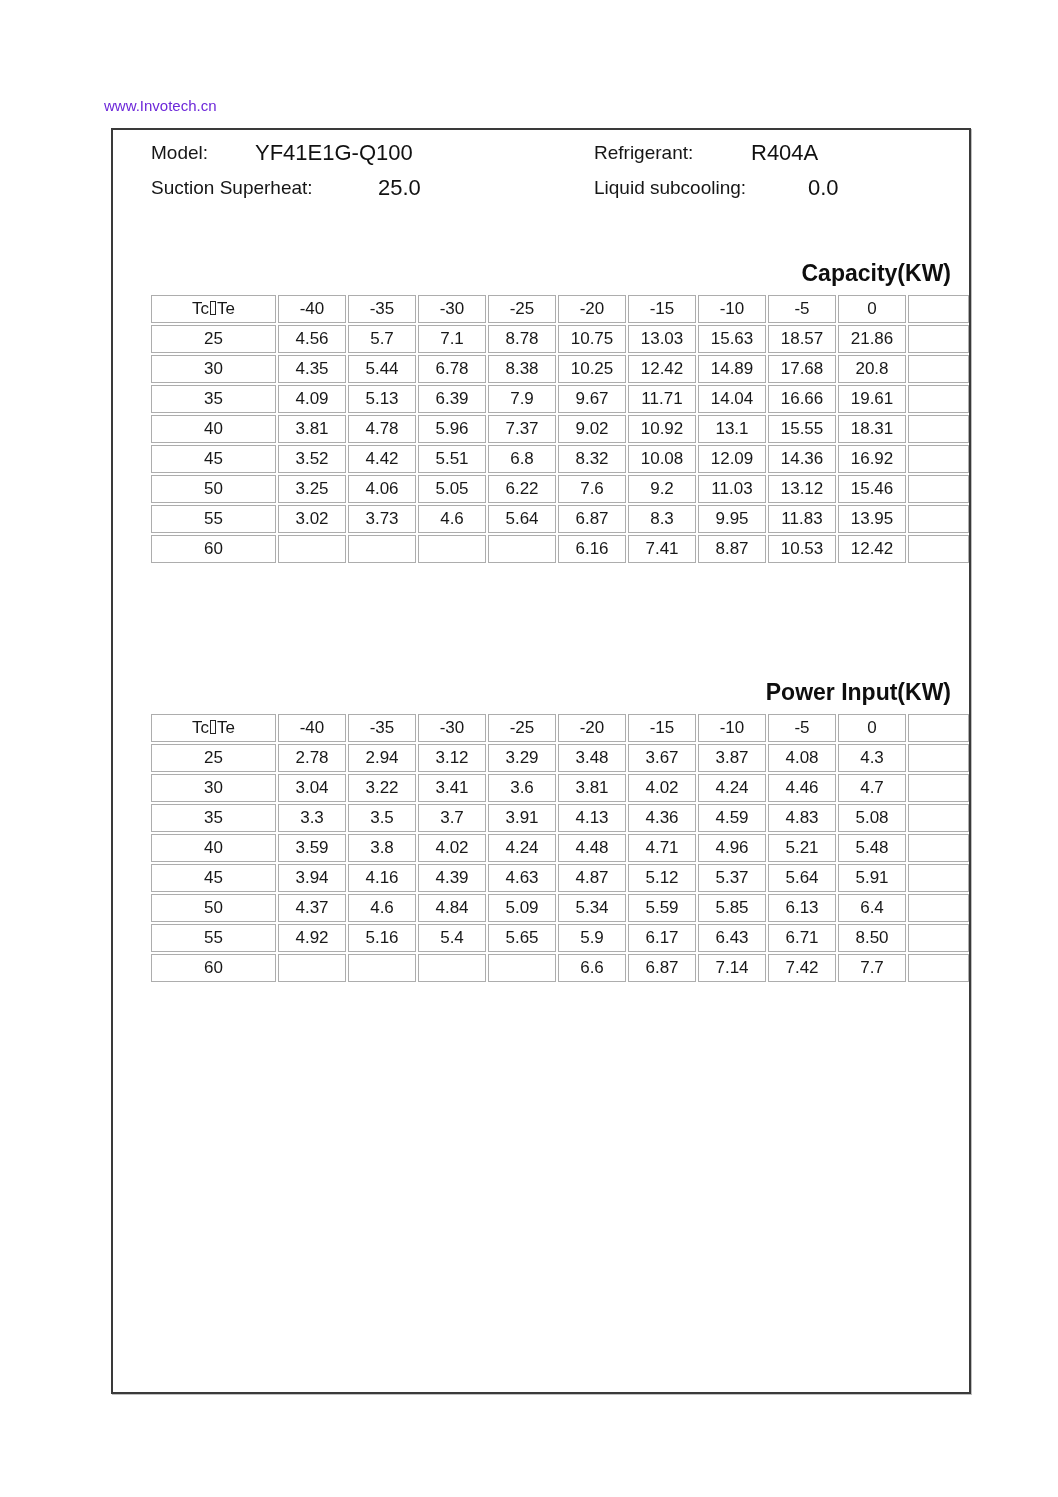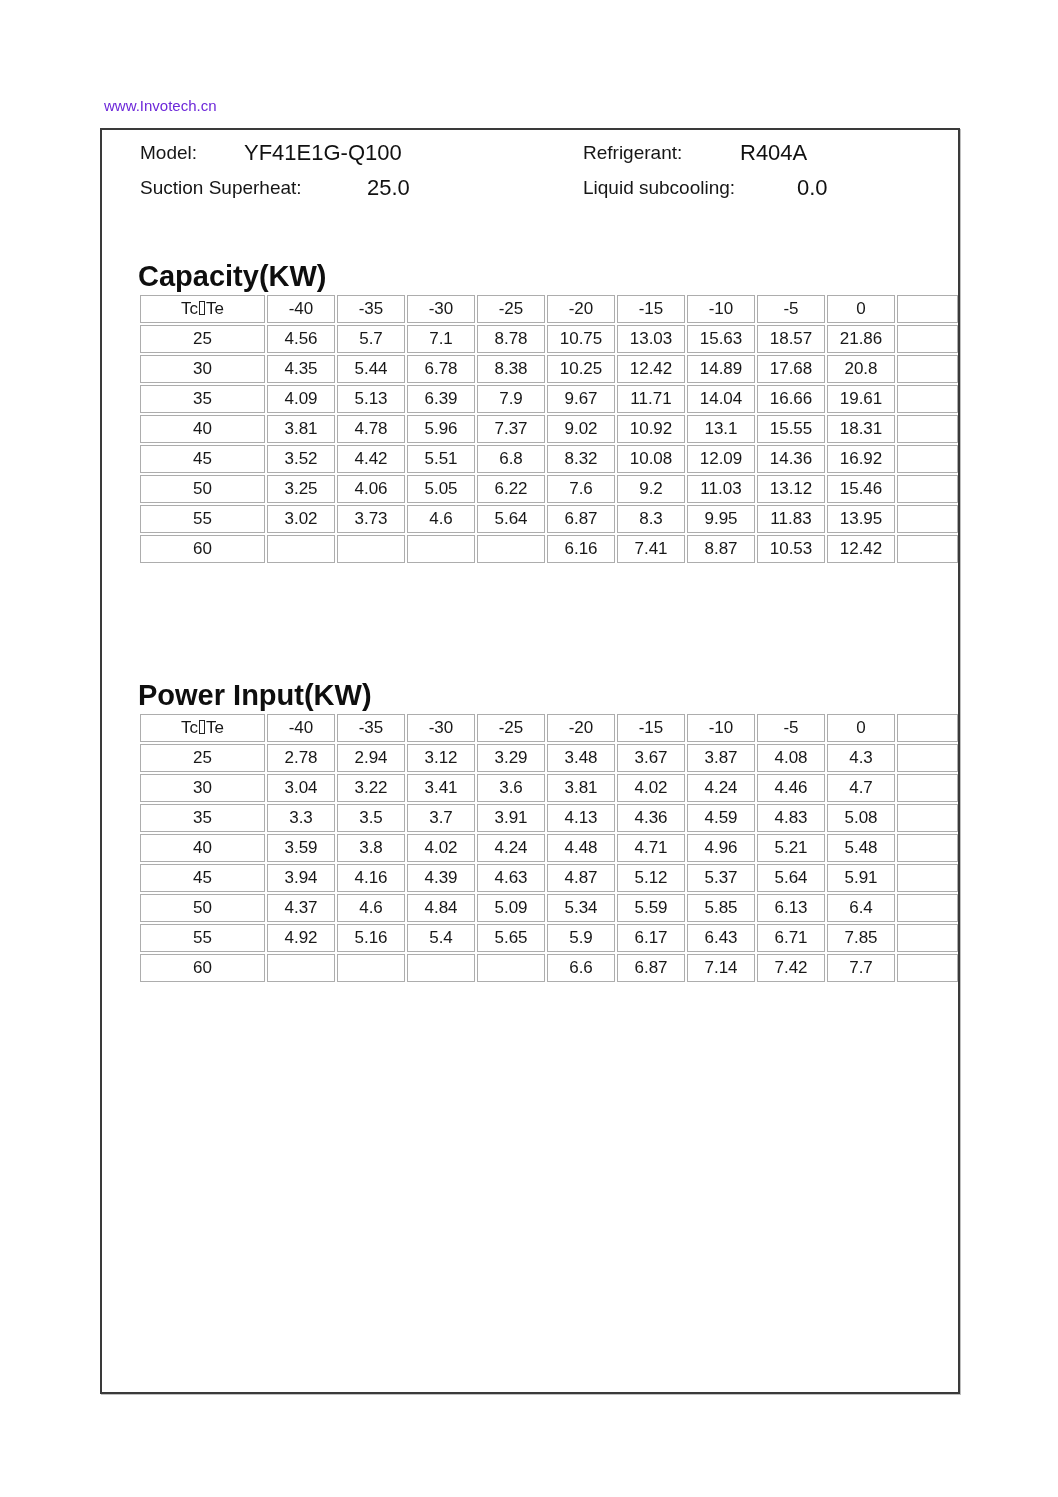--- a/index.html
+++ b/index.html
@@ -8,21 +8,21 @@
     width: 1058px; height: 1497px;
     position: relative;
     font-family: "Liberation Sans", sans-serif;
     color: #1a1a1a;
   }
   .site-url {
     position: absolute; left: 104px; top: 97px;
     font-size: 15px; color: #6d28d9;
   }
   .outer-box {
-    position: absolute; left: 100px; top: 128px;
+    position: absolute; left: 111px; top: 128px;
     width: 860px; height: 1266px;
     border: 2px solid #3a3a3a;
     box-shadow: 1px 1px 0 rgba(0,0,0,0.25);
     background: #fff;
   }
   .info-line { position: relative; height: 32px; }
   .info-line.first { margin-top: 9px; }
   .info-line.second { margin-top: 3px; text-decoration: underline; }
   .info-label {
     position: absolute; top: 3px;
@@ -34,28 +34,28 @@
   }
   .pos-l1  { left: 38px; }
   .pos-l2  { left: 481px; }
   .val-model      { left: 110px; }
   .val-refrig     { left: 606px; }
   .val-superheat  { left: 233px; }
   .val-subcool    { left: 663px; }
 
   .section-title {
     width: 802px; margin-left: 36px;
-    text-align: left;
-    font-size: 29px; font-weight: bold; color: #0e0e0e;
+    text-align: right;
+    font-size: 23px; font-weight: bold; color: #0e0e0e;
   }
   .title-capacity { margin-top: 54px; }
   .title-power    { margin-top: 114px; }
 
   table.data-table {
-    width: 802px; margin-left: 36px; margin-top: 0;
+    width: 802px; margin-left: 36px; margin-top: 6px;
     border-collapse: separate; border-spacing: 2px;
     table-layout: fixed;
   }
   table.data-table td, table.data-table th {
     border: 1px solid #adadad;
     background: #fff;
     height: 28px;
     text-align: center; vertical-align: middle;
     font-size: 17px; font-weight: normal; color: #181818;
     overflow: hidden; white-space: nowrap;
@@ -345,21 +345,21 @@
         <tr>
           <td>55</td>
           <td>4.92</td>
           <td>5.16</td>
           <td>5.4</td>
           <td>5.65</td>
           <td>5.9</td>
           <td>6.17</td>
           <td>6.43</td>
           <td>6.71</td>
-          <td>7.85</td>
+          <td>8.50</td>
           <td></td>
         </tr>
         <tr>
           <td>60</td>
           <td></td>
           <td></td>
           <td></td>
           <td></td>
           <td>6.6</td>
           <td>6.87</td>

